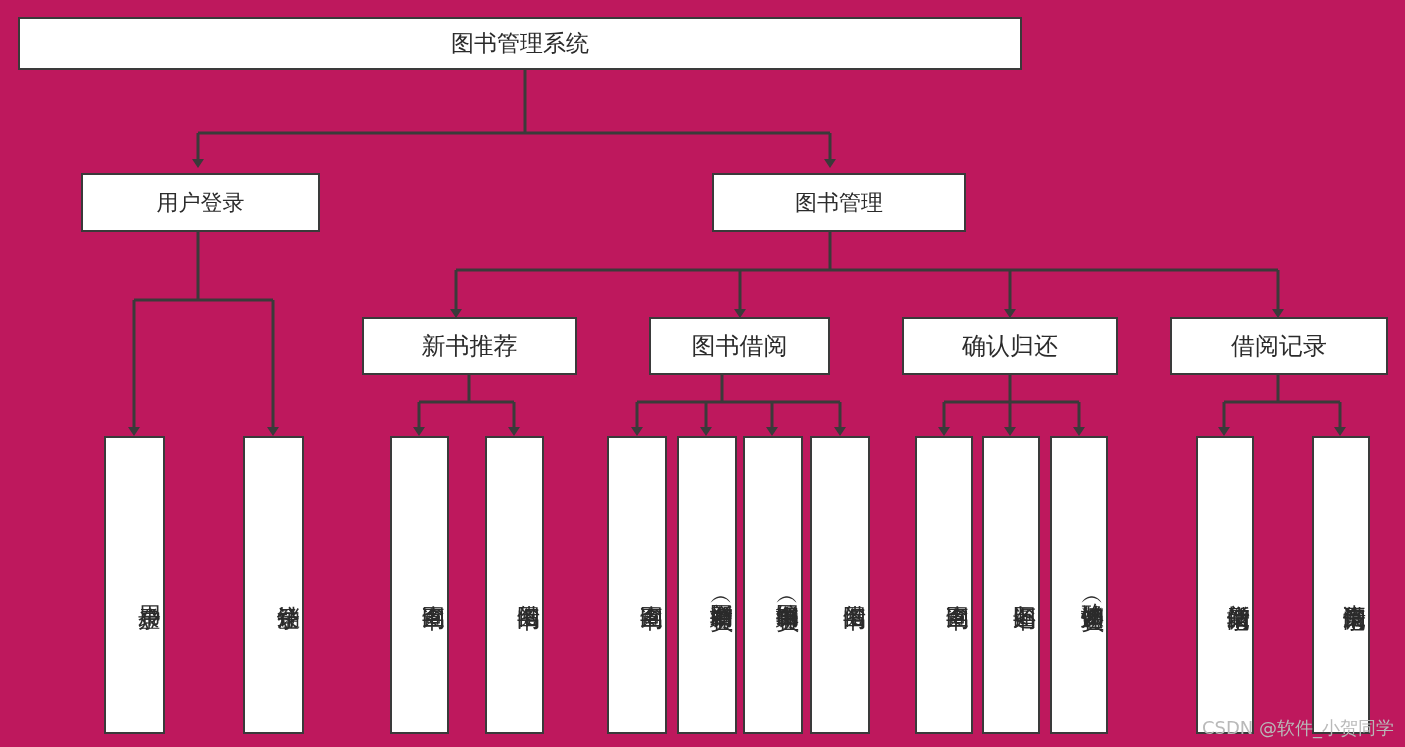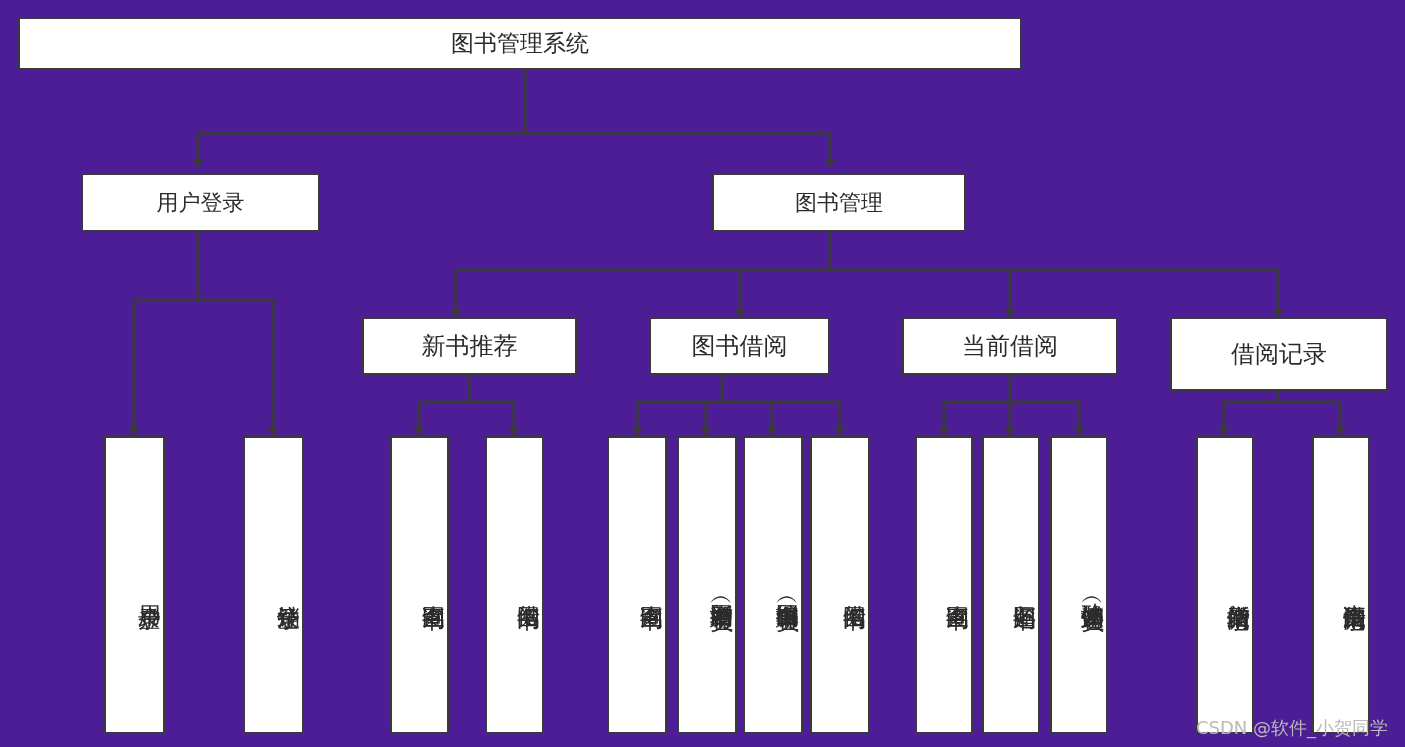--- a/index.html
+++ b/index.html
@@ -7,21 +7,21 @@
     padding: 0;
     background: #ffffff;
   }
   body {
     font-family: "DejaVu Sans", "Liberation Sans", sans-serif;
   }
   #canvas {
     position: relative;
     width: 1405px;
     height: 747px;
-    background: #4c1d95;
+    background: #be185d;
     overflow: hidden;
   }
   .node {
     position: absolute;
     box-sizing: border-box;
     border: 2.5px solid #3a3a3a;
     background: #ffffff;
     display: flex;
     align-items: center;
     justify-content: center;
@@ -59,20 +59,21 @@
     width: 1405px;
     height: 747px;
     pointer-events: none;
   }
   .watermark {
     position: absolute;
     color: #b9b9b9;
     font-size: 18px;
     white-space: nowrap;
     font-family: "DejaVu Sans", "Liberation Sans", sans-serif;
+    padding-left: 6px;
   }
 </style>
 </head>
 <body>
 
 <div id="canvas">
 
   <svg class="links" viewBox="0 0 1405 747" xmlns="http://www.w3.org/2000/svg">
     <defs>
       <marker id="arrow" markerWidth="10" markerHeight="12" refX="1" refY="6" orient="auto" markerUnits="userSpaceOnUse">
@@ -137,24 +138,24 @@
 
   <div class="node lvl2" style="left:362px; top:317px; width:215px; height:58px;">
     <span class="lbl">新书推荐</span>
   </div>
 
   <div class="node lvl2" style="left:649px; top:317px; width:181px; height:58px;">
     <span class="lbl">图书借阅</span>
   </div>
 
   <div class="node lvl2" style="left:902px; top:317px; width:216px; height:58px;">
-    <span class="lbl">当前借阅</span>
-  </div>
-
-  <div class="node lvl2" style="left:1170px; top:317px; width:218px; height:74px;">
+    <span class="lbl">确认归还</span>
+  </div>
+
+  <div class="node lvl2" style="left:1170px; top:317px; width:218px; height:58px;">
     <span class="lbl">借阅记录</span>
   </div>
 
   <div class="node leaf" style="left:104px; top:436px; width:61px; height:298px;">
     <span class="lbl">用户登录</span>
   </div>
   <div class="node leaf" style="left:243px; top:436px; width:61px; height:298px;">
     <span class="lbl">注销登录</span>
   </div>
 

